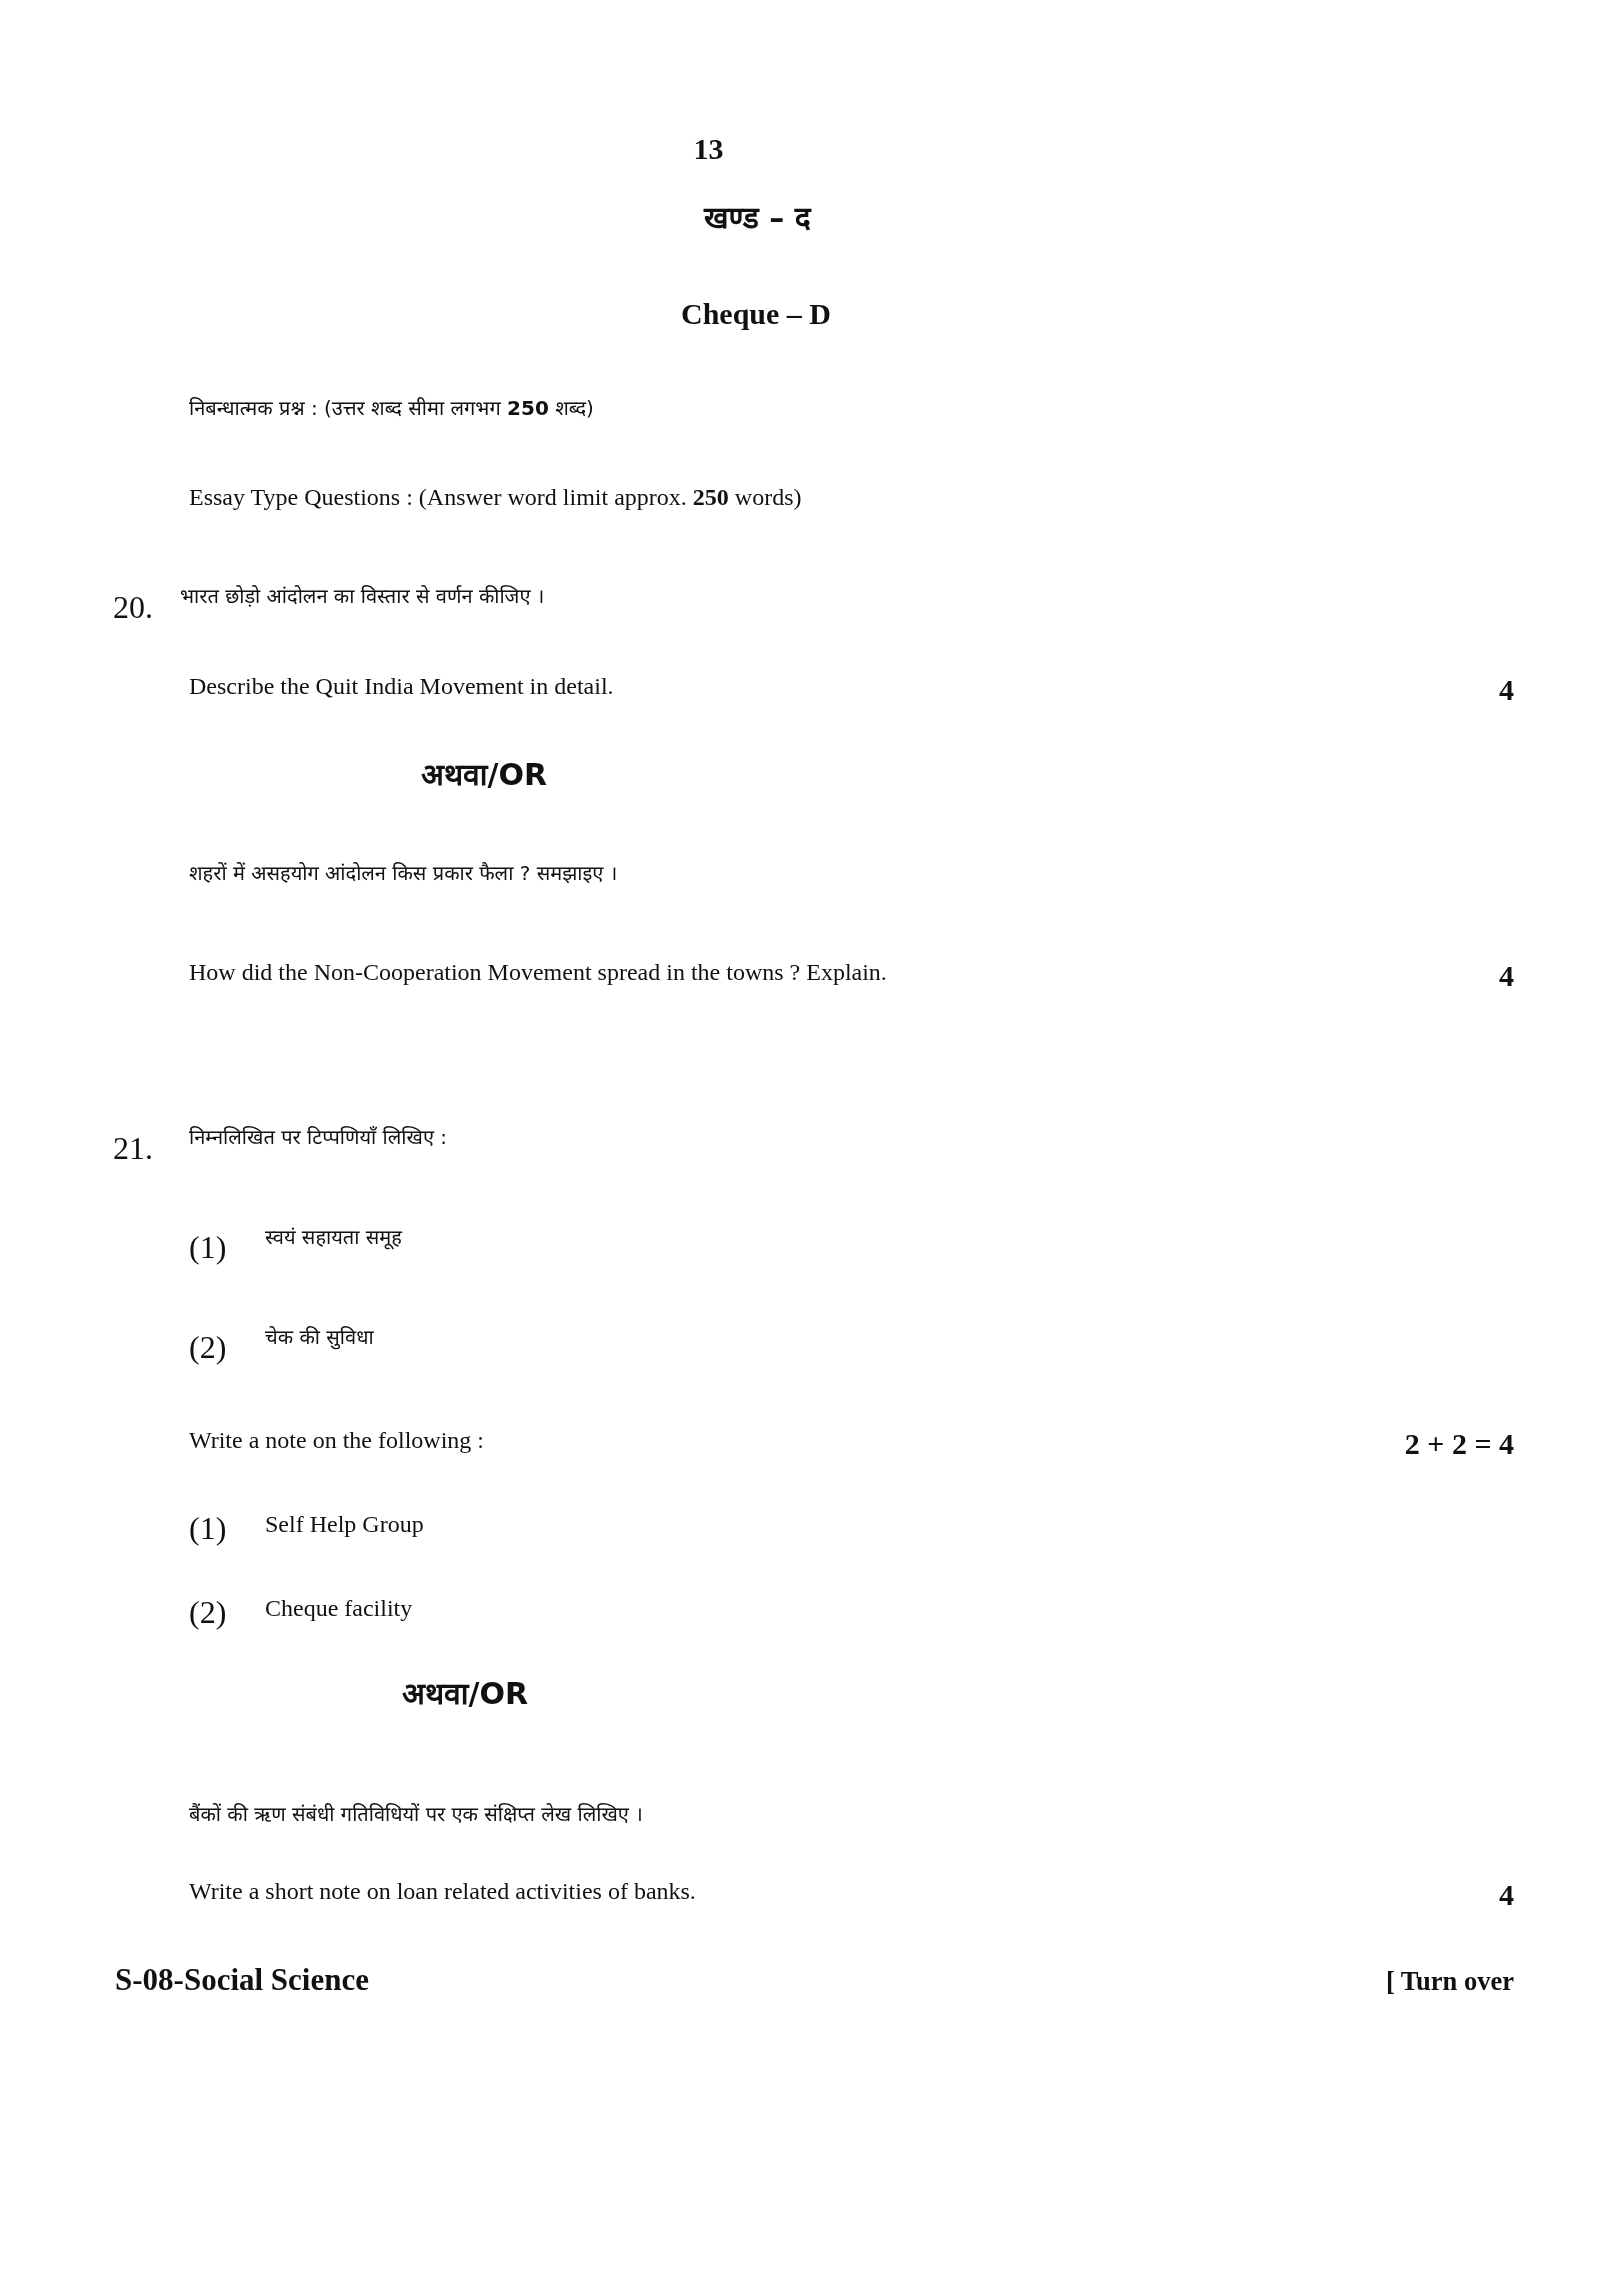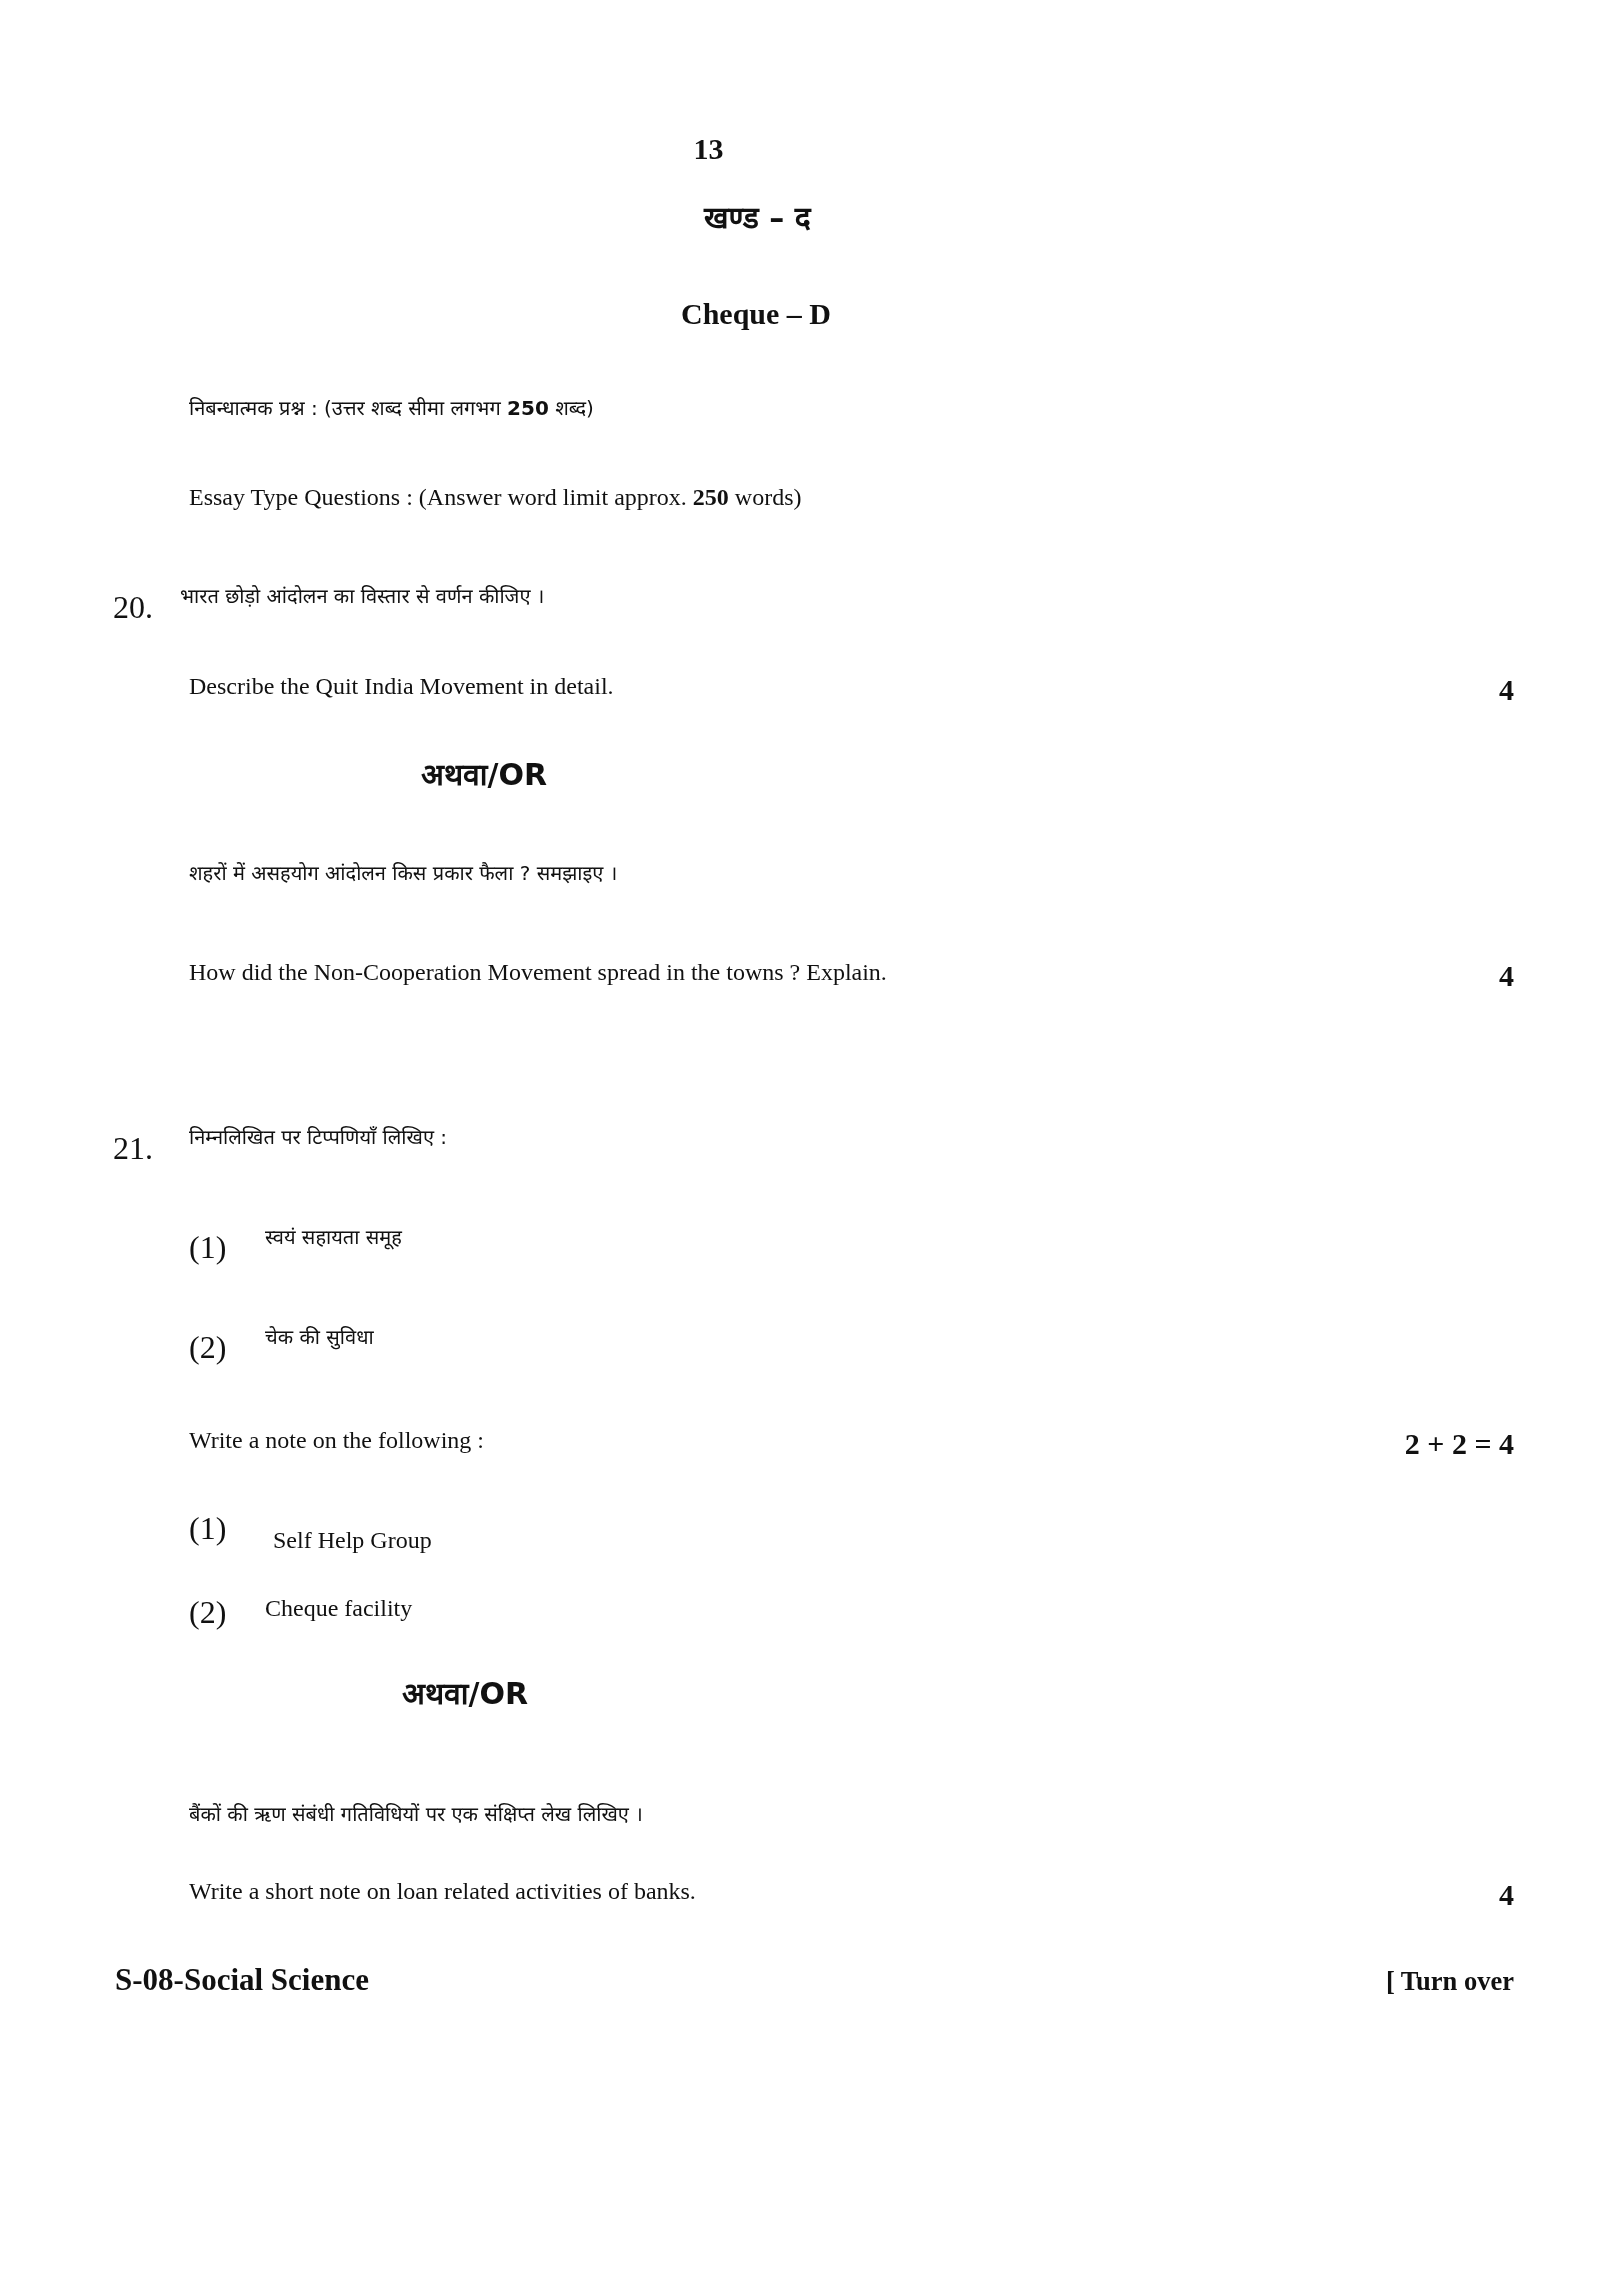--- a/index.html
+++ b/index.html
@@ -46,21 +46,21 @@
 
   <div class="abs num" style="top:1231px; left:189px;">(1)</div>
   <div class="abs hin" style="top:1227px; left:265px;">स्वयं सहायता समूह</div>
   <div class="abs num" style="top:1331px; left:189px;">(2)</div>
   <div class="abs hin" style="top:1327px; left:265px;">चेक की सुविधा</div>
 
   <div class="abs txt" style="top:1428px; left:189px;">Write a note on the following :</div>
   <div class="abs mark" style="top:1429px; left:1318px;">2 + 2 = 4</div>
 
   <div class="abs num" style="top:1512px; left:189px;">(1)</div>
-  <div class="abs txt" style="top:1512px; left:273px;margin-top:16px;">Self Help Group</div>
+  <div class="abs txt" style="top:1512px; left:265px;">Self Help Group</div>
   <div class="abs num" style="top:1596px; left:189px;">(2)</div>
   <div class="abs txt" style="top:1596px; left:265px;">Cheque facility</div>
 
   <div class="abs bold hin" style="top:1679px; left:402px; font-size:30px;">अथवा/OR</div>
 
   <div class="abs hin" style="top:1776px; left:189px;margin-top:28px;">बैंकों की ऋण संबंधी गतिविधियों पर एक संक्षिप्त लेख लिखिए ।</div>
   <div class="abs txt" style="top:1879px; left:189px;">Write a short note on loan related activities of banks.</div>
   <div class="abs mark" style="top:1880px; left:1318px;">4</div>
 </div>
 

